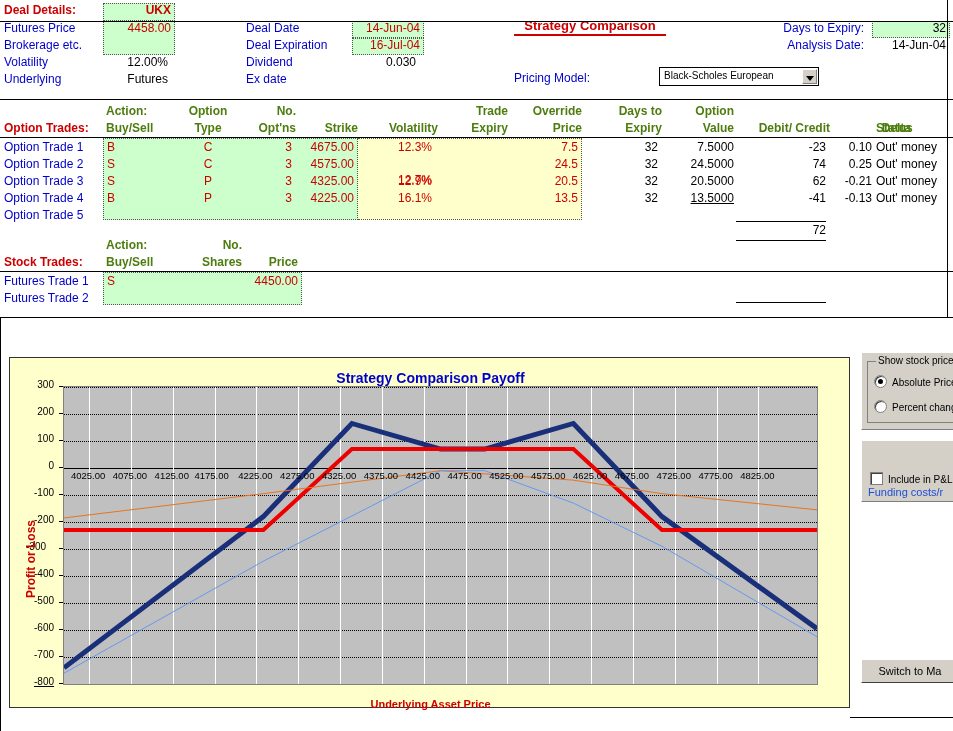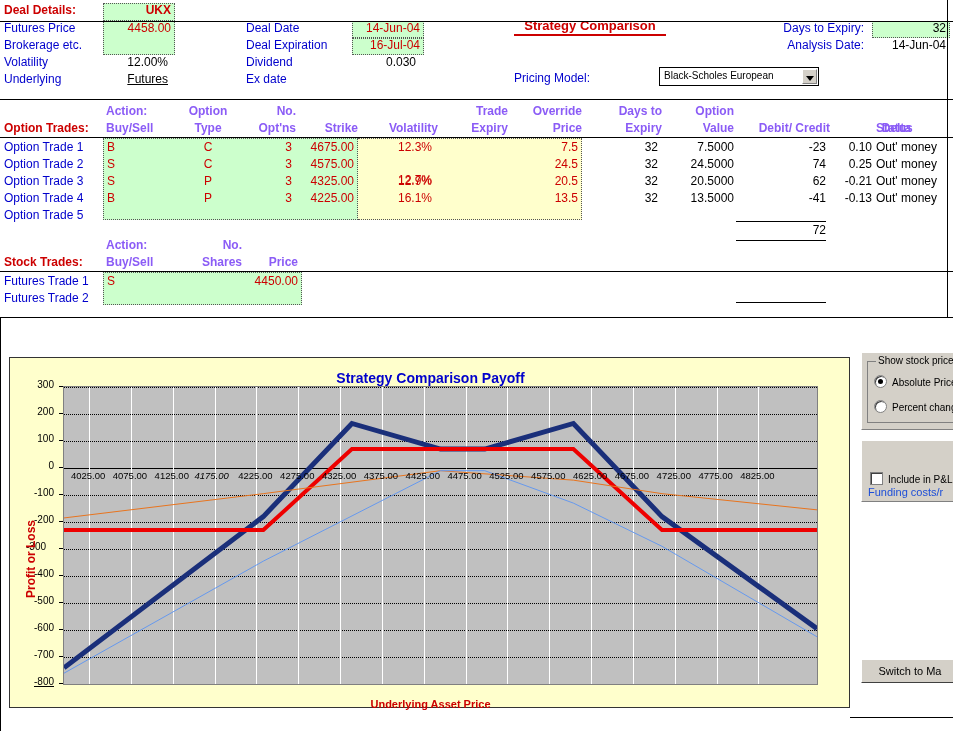--- a/index.html
+++ b/index.html
@@ -10,21 +10,21 @@
   }
   #app {
     position: relative;
     width: 953px;
     height: 731px;
     overflow: hidden;
     background: #ffffff;
   }
   .lbl-blue { color: #0000cc; font-size: 12px; }
   .lbl-red  { color: #cc0000; font-size: 12px; font-weight: bold; }
-  .lbl-green{ color: #8b5cf6; font-size: 12px; font-weight: bold; }
+  .lbl-green{ color: #4d7c0f; font-size: 12px; font-weight: bold; }
   .val-red  { color: #cc0000; font-size: 12px; }
   .val-black{ color: #000000; font-size: 12px; }
   .r { text-align: right; }
   .c { text-align: center; }
 
   
   .hline { position: absolute; background: #000; height: 1px; }
   .vline { position: absolute; background: #000; width: 1px; }
 
   .greenbox {
@@ -242,21 +242,21 @@
   <div class="cellTxt lbl-blue" style="left:4px; top:20px;">Futures Price</div>
   <div class="cellTxt val-red r" style="left:103px; top:20px; width:68px;">4458.00</div>
 
   <div class="cellTxt lbl-blue" style="left:4px; top:37px;">Brokerage etc.</div>
   <div class="cellTxt val-red r" style="left:103px; top:37px; width:68px;"></div>
 
   <div class="cellTxt lbl-blue" style="left:4px; top:54px;">Volatility</div>
   <div class="cellTxt val-black r" style="left:100px; top:54px; width:68px;">12.00%</div>
 
   <div class="cellTxt lbl-blue" style="left:4px; top:71px;">Underlying</div>
-  <div class="cellTxt val-black r" style="left:100px; top:71px; width:68px;text-decoration:underline;">Futures</div>
+  <div class="cellTxt val-black r" style="left:100px; top:71px; width:68px;">Futures</div>
 
   <div class="cellTxt lbl-blue" style="left:246px; top:20px;">Deal Date</div>
   <div class="cellTxt val-red r" style="left:352px; top:20px; width:68px;">14-Jun-04</div>
 
   <div class="cellTxt lbl-blue" style="left:246px; top:37px;">Deal Expiration</div>
   <div class="cellTxt val-red r" style="left:352px; top:37px; width:68px;">16-Jul-04</div>
 
   <div class="cellTxt lbl-blue" style="left:246px; top:54px;">Dividend</div>
   <div class="cellTxt val-black r" style="left:348px; top:54px; width:68px;">0.030</div>
 
@@ -352,21 +352,21 @@
 
     <div class="cellTxt lbl-blue" style="left:4px; top:190px;">Option Trade 4</div>
     <div class="cellTxt val-red" style="left:107px; top:190px;">B</div>
     <div class="cellTxt val-red c" style="left:178px; top:190px; width:60px;">P</div>
     <div class="cellTxt val-red r" style="left:238px; top:190px; width:54px;">3</div>
     <div class="cellTxt val-red r" style="left:292px; top:190px; width:62px;">4225.00</div>
     <div class="cellTxt val-red r" style="left:362px; top:190px; width:70px;">16.1%</div>
     <div class="cellTxt val-red r" style="left:446px; top:190px; width:62px;"></div>
     <div class="cellTxt val-red r" style="left:508px; top:190px; width:70px;">13.5</div>
     <div class="cellTxt val-black r" style="left:590px; top:190px; width:68px;">32</div>
-    <div class="cellTxt val-black r" style="left:662px; top:190px; width:72px;">13.5000</div>
+    <div class="cellTxt val-black r" style="left:662px; top:190px; width:72px;text-decoration:underline;">13.5000</div>
     <div class="cellTxt val-black r" style="left:736px; top:190px; width:90px;">-41</div>
     <div class="cellTxt val-black r" style="left:826px; top:190px; width:46px;">-0.13</div>
     <div class="cellTxt val-black" style="left:876px; top:190px;">Out' money</div>
 
     <div class="cellTxt lbl-blue" style="left:4px; top:207px;">Option Trade 5</div>
   </div>
 
   <div class="totalrule" style="left:736px; top:221px; width:90px;"></div>
   <div class="cellTxt val-black r" style="left:736px; top:222px; width:90px;">72</div>
   <div class="totalrule" style="left:736px; top:240px; width:90px;"></div>
@@ -466,21 +466,21 @@
         <div class="ytickmark" style="left: 49px; top: 271px;"></div>
         <div class="ytick" style="left: 0px; width: 44px; top: 291px;">-700</div>
         <div class="ytickmark" style="left: 49px; top: 298px;"></div>
         <div class="ytick" style="left: 0px; width: 44px; top: 318px; text-decoration: underline;">-800</div>
         <div class="ytickmark" style="left: 49px; top: 325px;"></div>
       </div>
     <div id="xticks">
         <div class="xtick" style="left: 50.1px; width: 56px; top: 112px;">4025.00</div>
         <div class="xtick" style="left: 91.9333px; width: 56px; top: 112px;">4075.00</div>
         <div class="xtick" style="left: 133.767px; width: 56px; top: 112px;">4125.00</div>
-        <div class="xtick" style="left: 175.6px; width: 52px; top: 112px; font-style: italic;">4175.00</div>
+        <div class="xtick" style="left: 175.6px; width: 52px; top: 112px;">4175.00</div>
         <div class="xtick" style="left: 217.433px; width: 56px; top: 112px;">4225.00</div>
         <div class="xtick" style="left: 259.267px; width: 56px; top: 112px;">4275.00</div>
         <div class="xtick" style="left: 301.1px; width: 56px; top: 112px;">4325.00</div>
         <div class="xtick" style="left: 342.933px; width: 56px; top: 112px;">4375.00</div>
         <div class="xtick" style="left: 384.767px; width: 56px; top: 112px;">4425.00</div>
         <div class="xtick" style="left: 426.6px; width: 56px; top: 112px;">4475.00</div>
         <div class="xtick" style="left: 468.433px; width: 56px; top: 112px;">4525.00</div>
         <div class="xtick" style="left: 510.267px; width: 56px; top: 112px;">4575.00</div>
         <div class="xtick" style="left: 552.1px; width: 56px; top: 112px;">4625.00</div>
         <div class="xtick" style="left: 593.933px; width: 56px; top: 112px;">4675.00</div>

